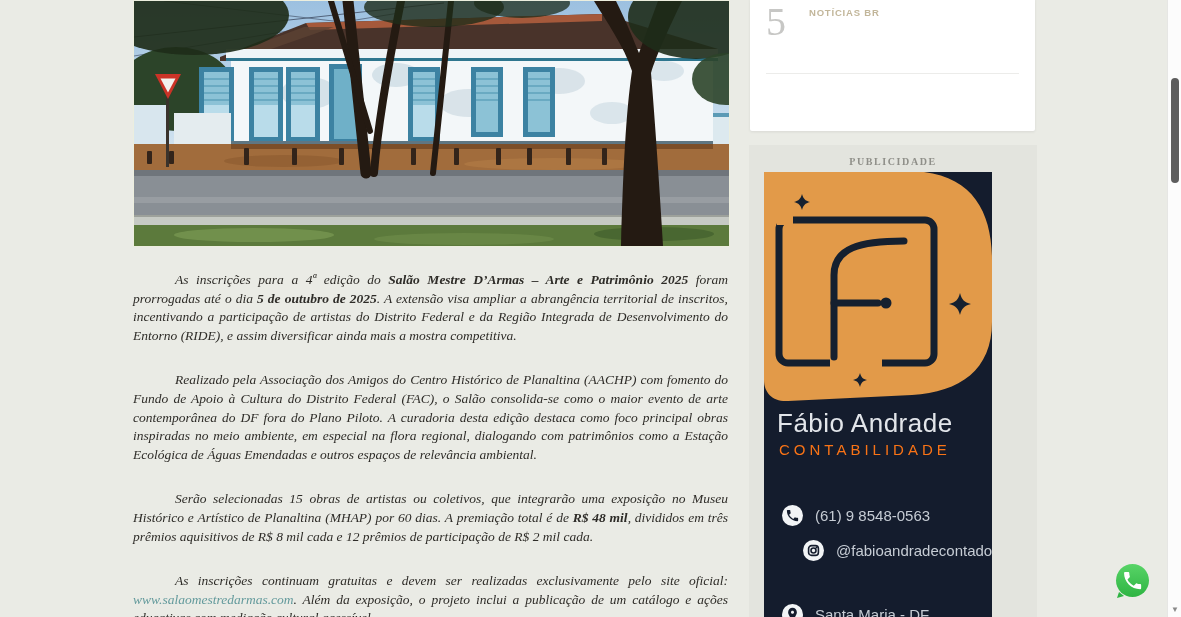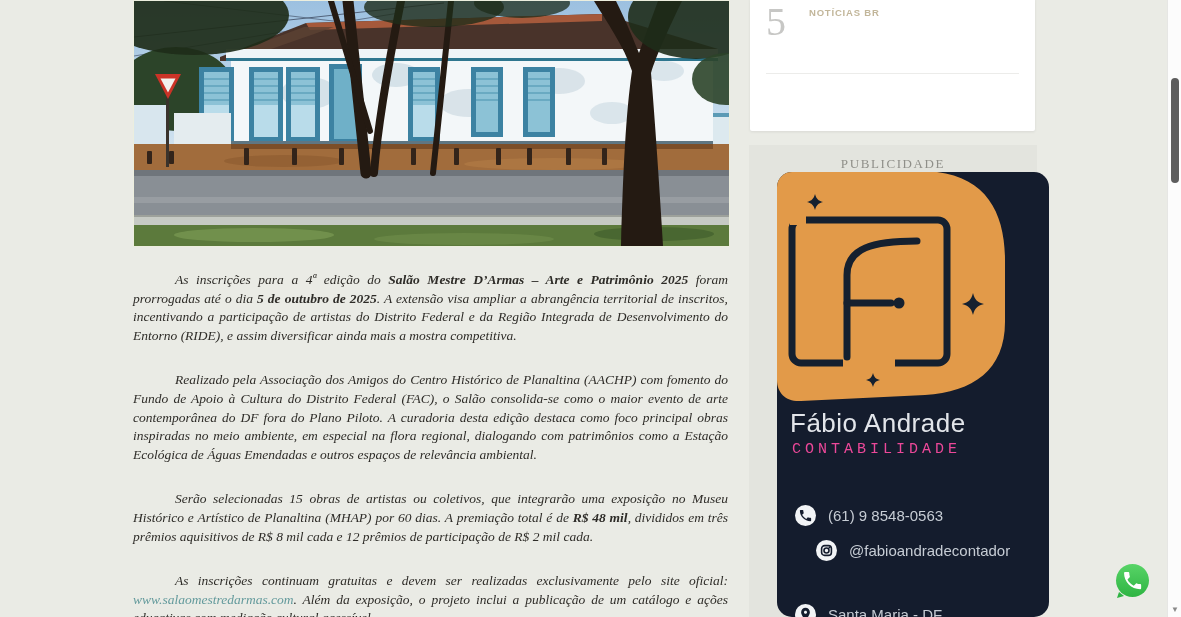--- a/index.html
+++ b/index.html
@@ -25,27 +25,27 @@
             font-weight:bold;letter-spacing:.8px;color:#c2b69a;cursor:pointer;}
   .headline{position:absolute;left:59px;top:21px;width:218px;font-family:"Liberation Serif",serif;
             font-size:13.2px;font-weight:bold;line-height:13.8px;color:#24211e;cursor:pointer;}
   .nc-divider{position:absolute;left:16px;top:75px;width:253px;height:1px;background:#ececea;}
   .ver-mais{position:absolute;left:0;top:86px;width:100%;text-align:center;font-family:"Liberation Serif",serif;
             font-size:11px;font-weight:bold;letter-spacing:1.5px;color:#d2c9b2;cursor:pointer;}
 
   
   .pub-section{position:absolute;left:749px;top:145px;width:288px;height:472px;background:#e3e4de;}
   .pub-label{position:absolute;left:0;top:11px;width:100%;text-align:center;font-family:"Liberation Serif",serif;
-             font-size:13px;letter-spacing:1.6px;color:#8f8f89;}
-  .ad{position:absolute;left:28px;top:27px;width:272px;height:445px;background:#141c2d;overflow:hidden;cursor:pointer;border-radius:15px;}
+             font-size:10px;letter-spacing:1.6px;color:#8f8f89;font-weight:bold;}
+  .ad{position:absolute;left:15px;top:27px;width:228px;height:445px;background:#141c2d;overflow:hidden;cursor:pointer;}
   .ad-art{position:absolute;left:0;top:0;}
   .ad-name{position:absolute;left:13px;top:236px;width:210px;font-family:"Liberation Sans",sans-serif;
            font-size:26px;font-weight:400;letter-spacing:.5px;color:#e2e5ea;}
-  .ad-sub{position:absolute;left:15px;top:269px;font-family:Liberation Mono, monospace;
-          font-size:15px;letter-spacing:4px;color:#ec4899;}
+  .ad-sub{position:absolute;left:15px;top:269px;font-family:Liberation Sans, sans-serif;
+          font-size:15px;letter-spacing:4px;color:#f97316;}
   .ad-row{position:absolute;left:18px;display:flex;align-items:center;gap:12px;
           font-family:"Liberation Sans",sans-serif;font-size:15px;color:#c6ccd4;}
   .ad-row .ic{width:21px;height:21px;flex:0 0 21px;}
   .ad-row.r1{top:333px;}
   .ad-row.r2{top:368px;padding-left:21px;}
   .ad-row.r3{top:404px;margin-top:28px;}
 
   
   .whatsapp{position:absolute;left:1113px;top:561px;width:39px;height:39px;cursor:pointer;}
 

